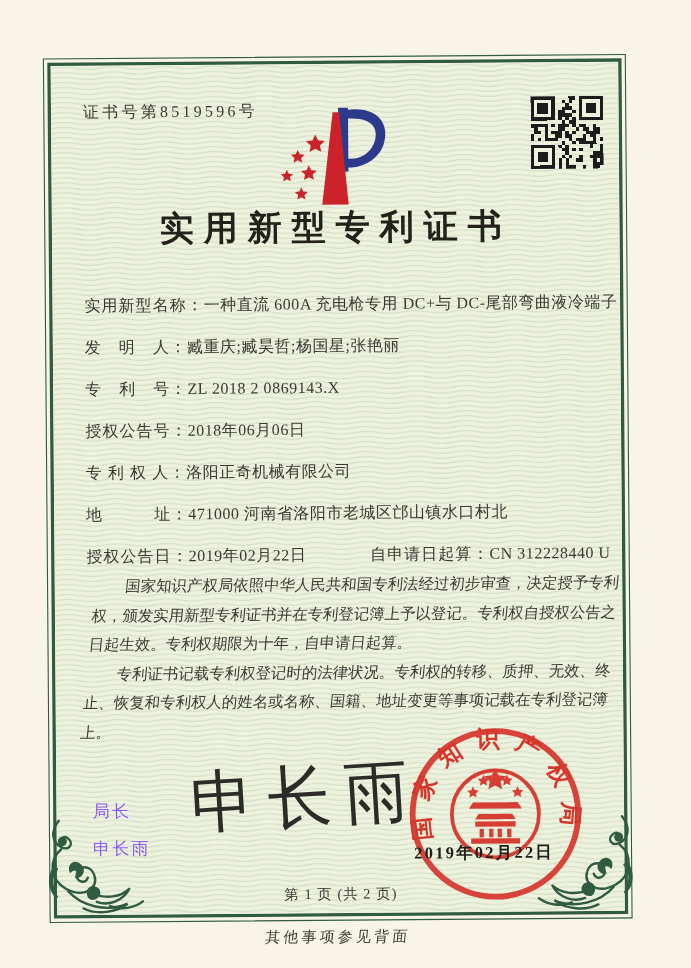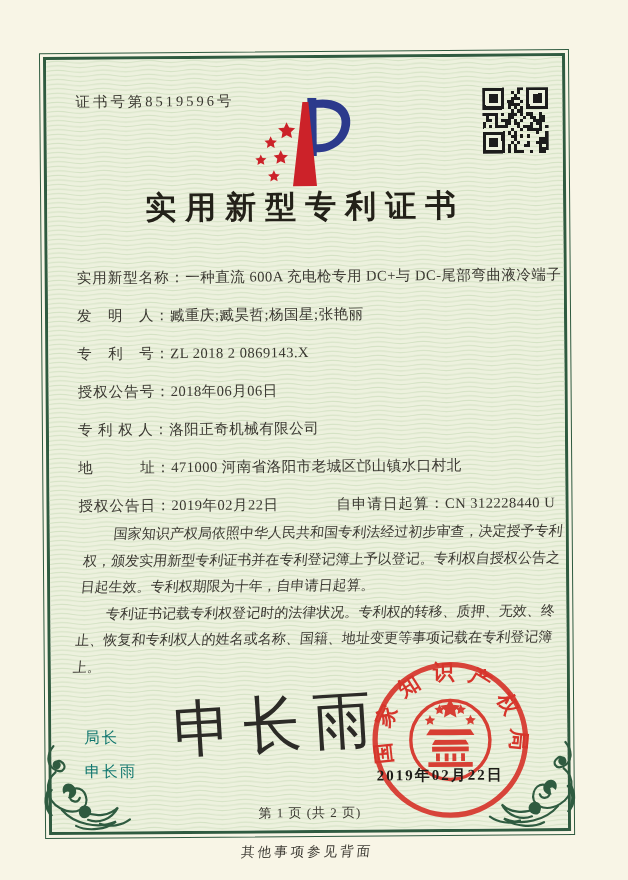--- a/index.html
+++ b/index.html
@@ -47,21 +47,21 @@
 
   
   .paras {
     position:absolute; left:29px; top:462px; width:477px;
     font-size:14px; line-height:26.5px; text-align:justify;
     color:#3c3a33; transform:skewX(-6deg);
   }
   .paras p { text-indent:2em; margin:0; }
 
   
-  .director { position:absolute; left:33px; top:668px; font-size:15.5px; letter-spacing:2px; color:#0f766e; }
+  .director { position:absolute; left:33px; top:668px; font-size:15.5px; letter-spacing:2px; color:#8b5cf6; }
   .director div { margin-bottom:13px; }
 
   .signature {
     position:absolute; left:112px; top:628px; width:230px; text-align:center;
     font-size:58px; letter-spacing:12px; color:#2c2b27; white-space:nowrap;
     transform:rotate(-3deg) scaleY(1.08);
     font-weight:500;
   }
 
   .seal { position:absolute; left:317px; top:601px; width:164px; height:164px; }

